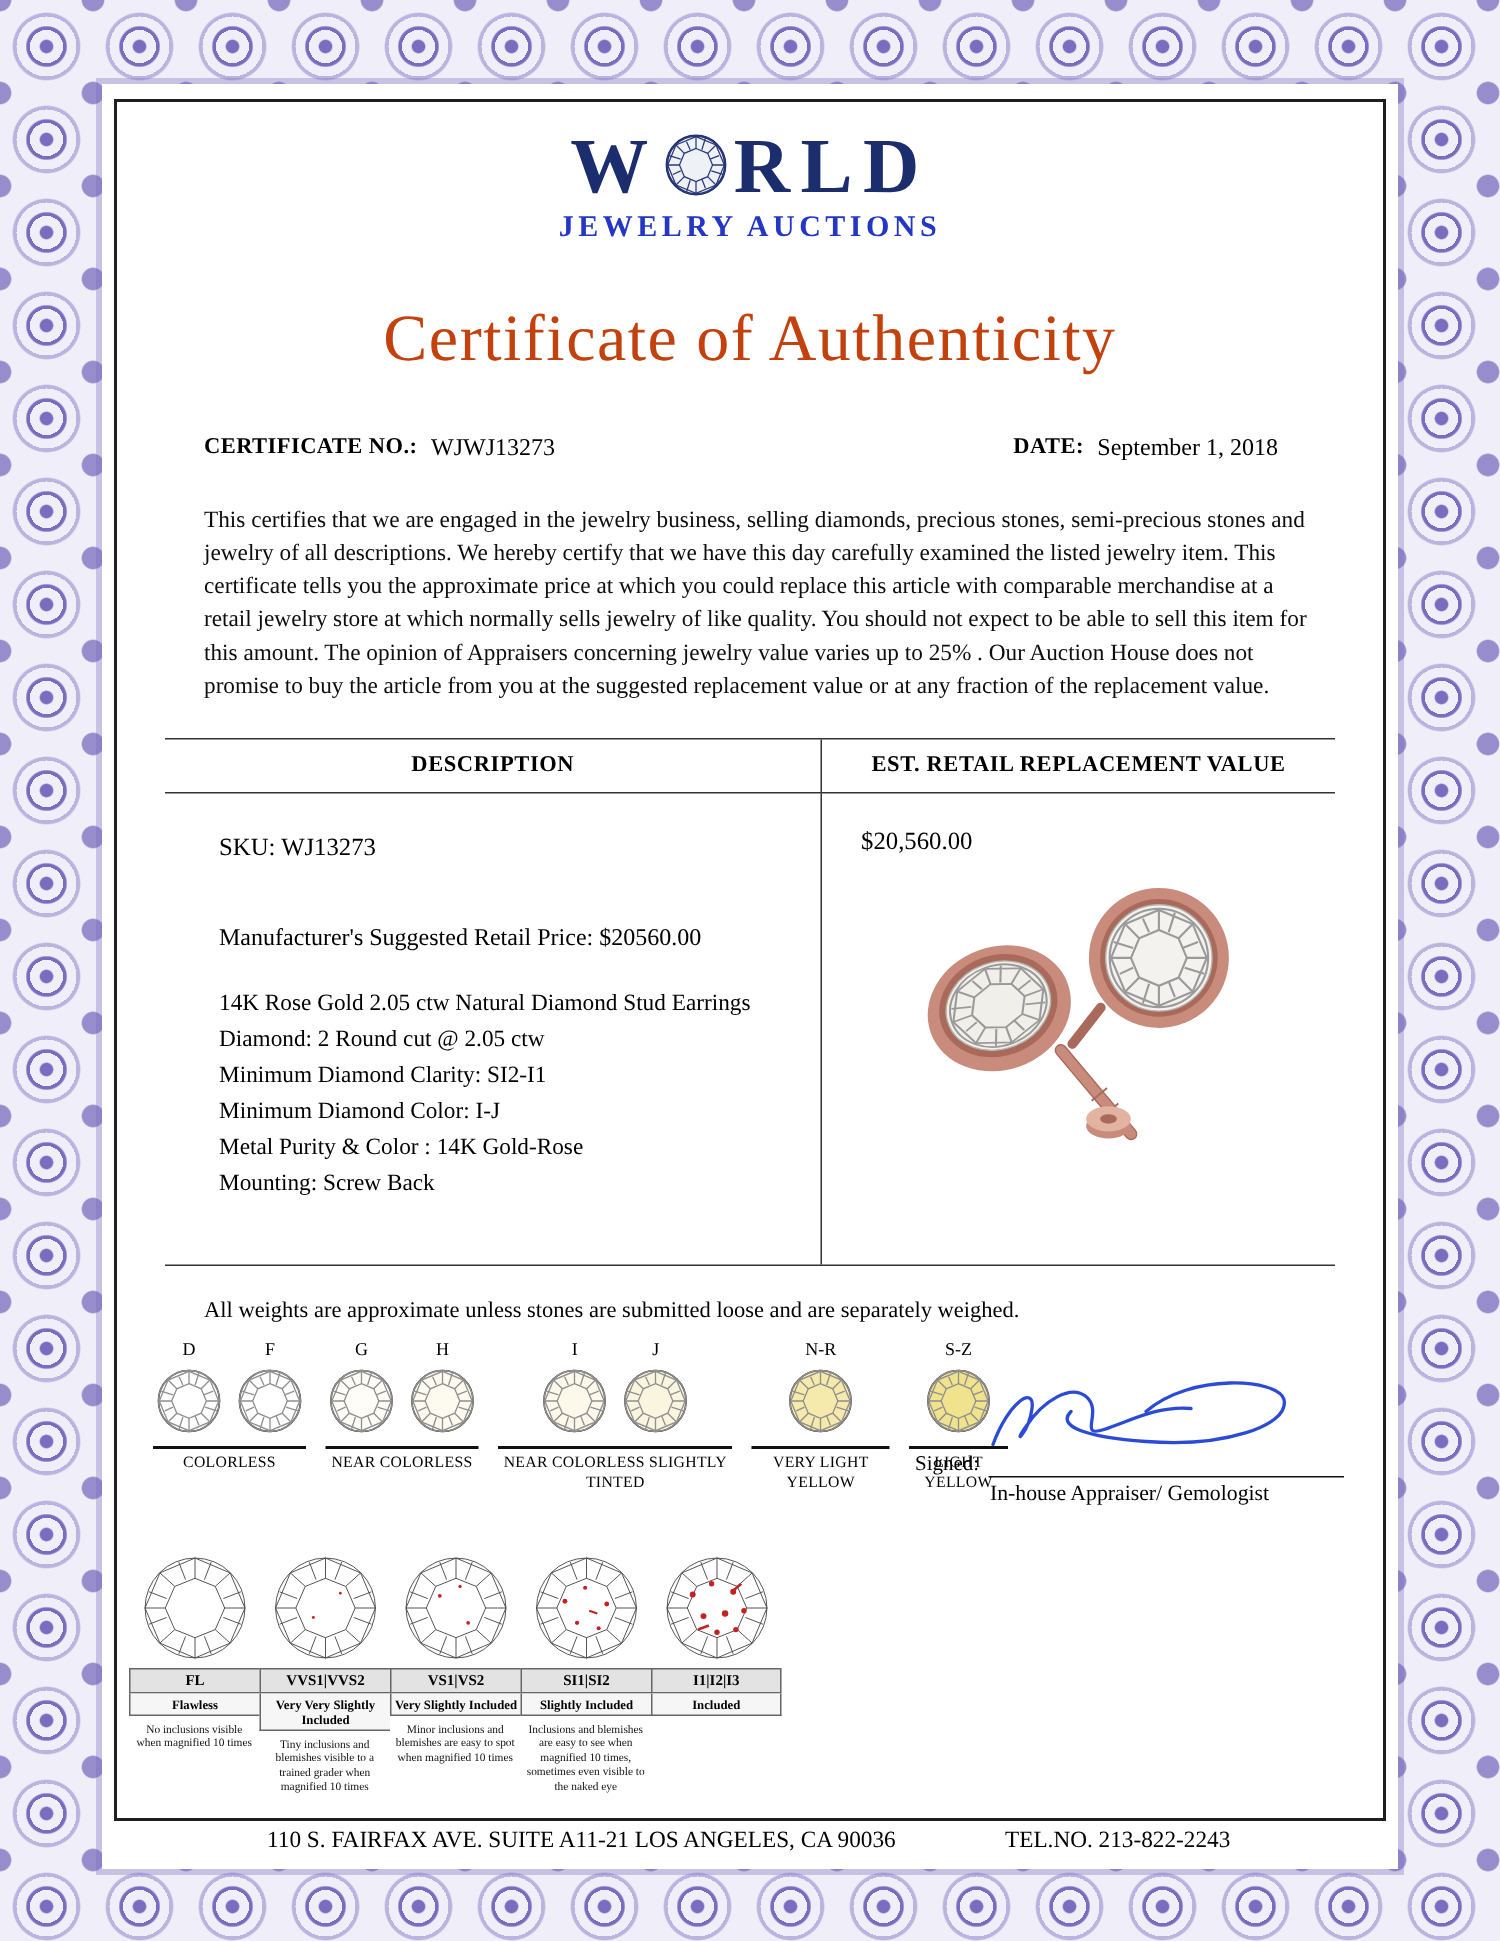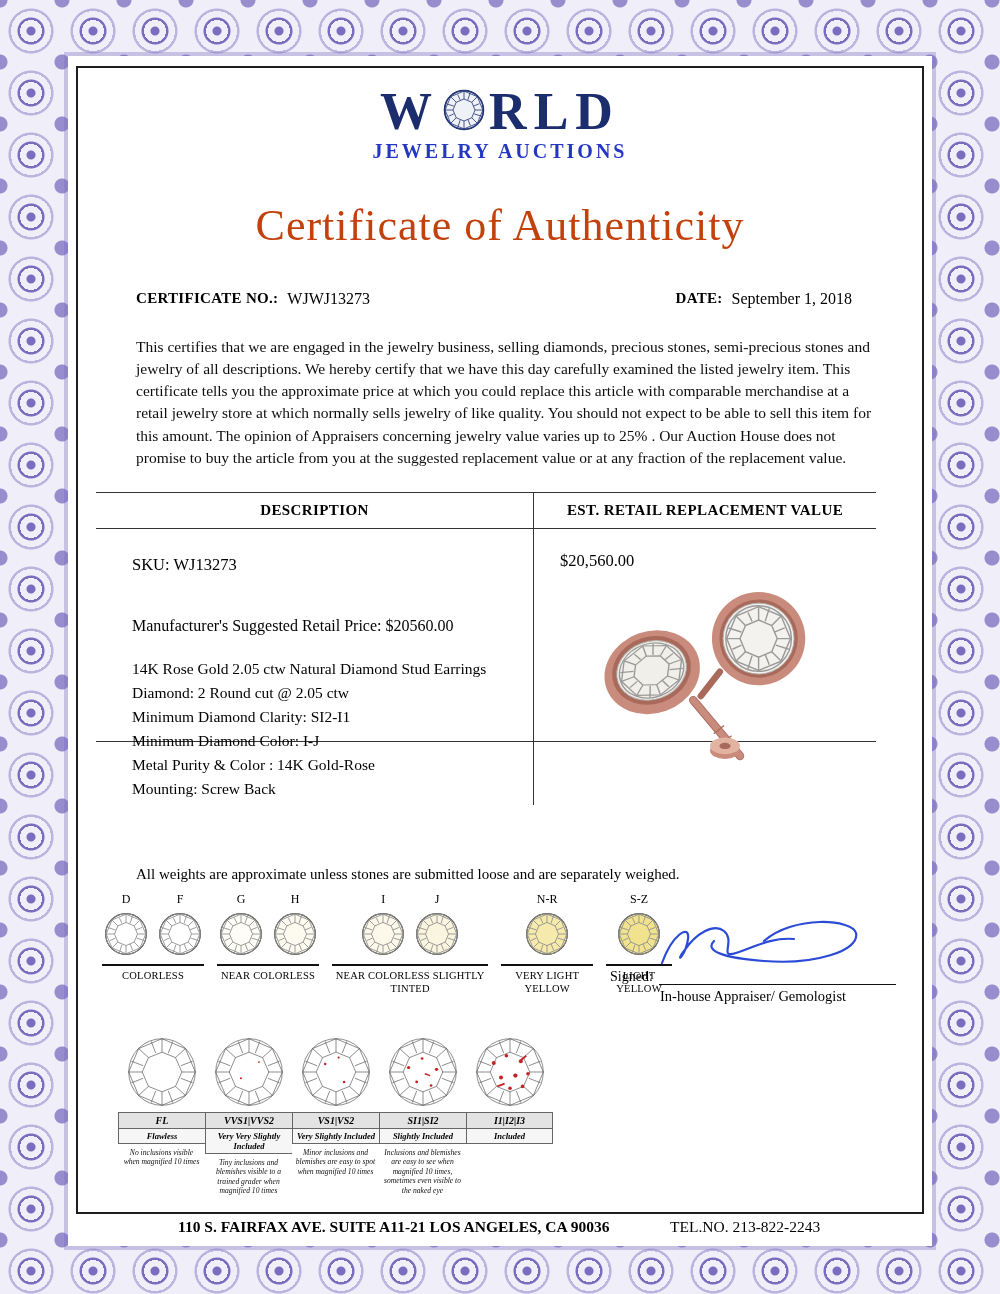--- a/index.html
+++ b/index.html
@@ -45,21 +45,21 @@
   .meta { position:absolute; top:222px; left:58px; right:70px; display:flex; font-size:16px; }
   .meta .lbl { font-weight:bold; font-size:15px; letter-spacing:.3px; }
   .meta .val { margin-left:9px; }
   .meta-right { margin-left:auto; display:flex; }
   .meta-left  { display:flex; }
 
   .intro { position:absolute; top:268px; left:58px; width:736px;
     font-size:15.5px; line-height:1.43; color:#0d0d0d; }
 
   
-  .vtable { position:absolute; top:424px; left:18px; width:780px; height:250px;
+  .vtable { position:absolute; top:424px; left:32px; width:780px; height:352px;
     border-top:1.6px solid #333; border-bottom:1.6px solid #333;
     display:grid; grid-template-columns:438px 1fr; grid-template-rows:36px 1fr; }
   .th { display:flex; align-items:center; justify-content:center;
     font-weight:bold; font-size:15px; letter-spacing:.4px; border-bottom:1.6px solid #333; }
   .th-left, .td-left { border-right:1.6px solid #333; }
   .td-left { padding:26px 12px 0 36px; font-size:15.5px; }
   .sku-line { font-size:16.5px; }
   .msrp-line { margin-top:42px; font-size:16px; }
   .details { margin-top:22px; line-height:1.55; font-size:15.5px; }
   .td-right { padding:22px 14px 0 26px; }
@@ -81,22 +81,22 @@
 
   
   .sig-block { position:absolute; top:845px; left:532px; width:286px; }
   .sig-svg { display:block; margin-left:36px; }
   .sig-lineline { display:flex; align-items:flex-end; margin-top:-8px; }
   .signed-lbl { font-size:14px; margin-right:6px; }
   .sig-rule { flex:1; border-bottom:1.4px solid #111; height:1px; }
   .signer { margin-left:50px; margin-top:3px; font-size:14.5px; }
 
   
-  .clarity { position:absolute; top:966px; left:40px; width:522px;
-    display:grid; grid-template-columns:repeat(6,1fr); column-gap:0;font-style:italic; }
+  .clarity { position:absolute; top:966px; left:8px; width:522px;
+    display:grid; grid-template-columns:repeat(6,1fr); column-gap:0; }
   .cl-col { display:flex; flex-direction:column; }
   .cl-iconwrap { display:flex; justify-content:center; padding:2px 0 4px 0; }
   .cl-icon { width:72px; height:72px; }
   .cl-grade { background:#e3e3e3; border:1px solid #666; border-right:none;
     font-weight:bold; font-size:10px; text-align:center; padding:2px 0; }
   .cl-col:last-child .cl-grade { border-right:1px solid #666; }
   .cl-name { border:1px solid #666; border-top:none; border-right:none;
     font-size:8.5px; font-weight:bold; text-align:center; padding:2px 1px; background:#f6f6f6; }
   .cl-col:last-child .cl-name { border-right:1px solid #666; }
   .cl-desc { font-size:7.6px; line-height:1.25; text-align:center; padding:4px 3px 0 3px; color:#111; }
@@ -107,21 +107,21 @@
   
   .rose-mid  { fill:var(--rose_gold,#c98b7c); }
   .rose-dark2{ fill:var(--rose_dark,#a96a5c); }
   .rose-light2{ fill:var(--rose_light,#e3b3a1); }
   .thread { stroke:var(--rose_dark,#a96a5c); stroke-width:1.4; }
 
   .sig-path { stroke:var(--signature_blue,#2b4bd7); stroke-width:2.2; fill:none; stroke-linecap:round; }
 
   
   .paper-footer { position:absolute; left:0; right:0; bottom:2px; height:24px; font-size:15.5px; }
-  .footer-address { position:absolute; left:108px;font-weight:bold; }
+  .footer-address { position:absolute; left:108px; }
   .footer-tel { position:absolute; left:600px; }
 </style>
 </head>
 <body>
 
 <svg width="0" height="0" style="position:absolute" aria-hidden="true">
   <defs>
     <g id="diamond-top" fill="none" stroke-width="0.8">
       <circle cx="20" cy="20" r="18.5"></circle>
       <polygon points="20,2 32.7,7.3 38,20 32.7,32.7 20,38 7.3,32.7 2,20 7.3,7.3"></polygon>

